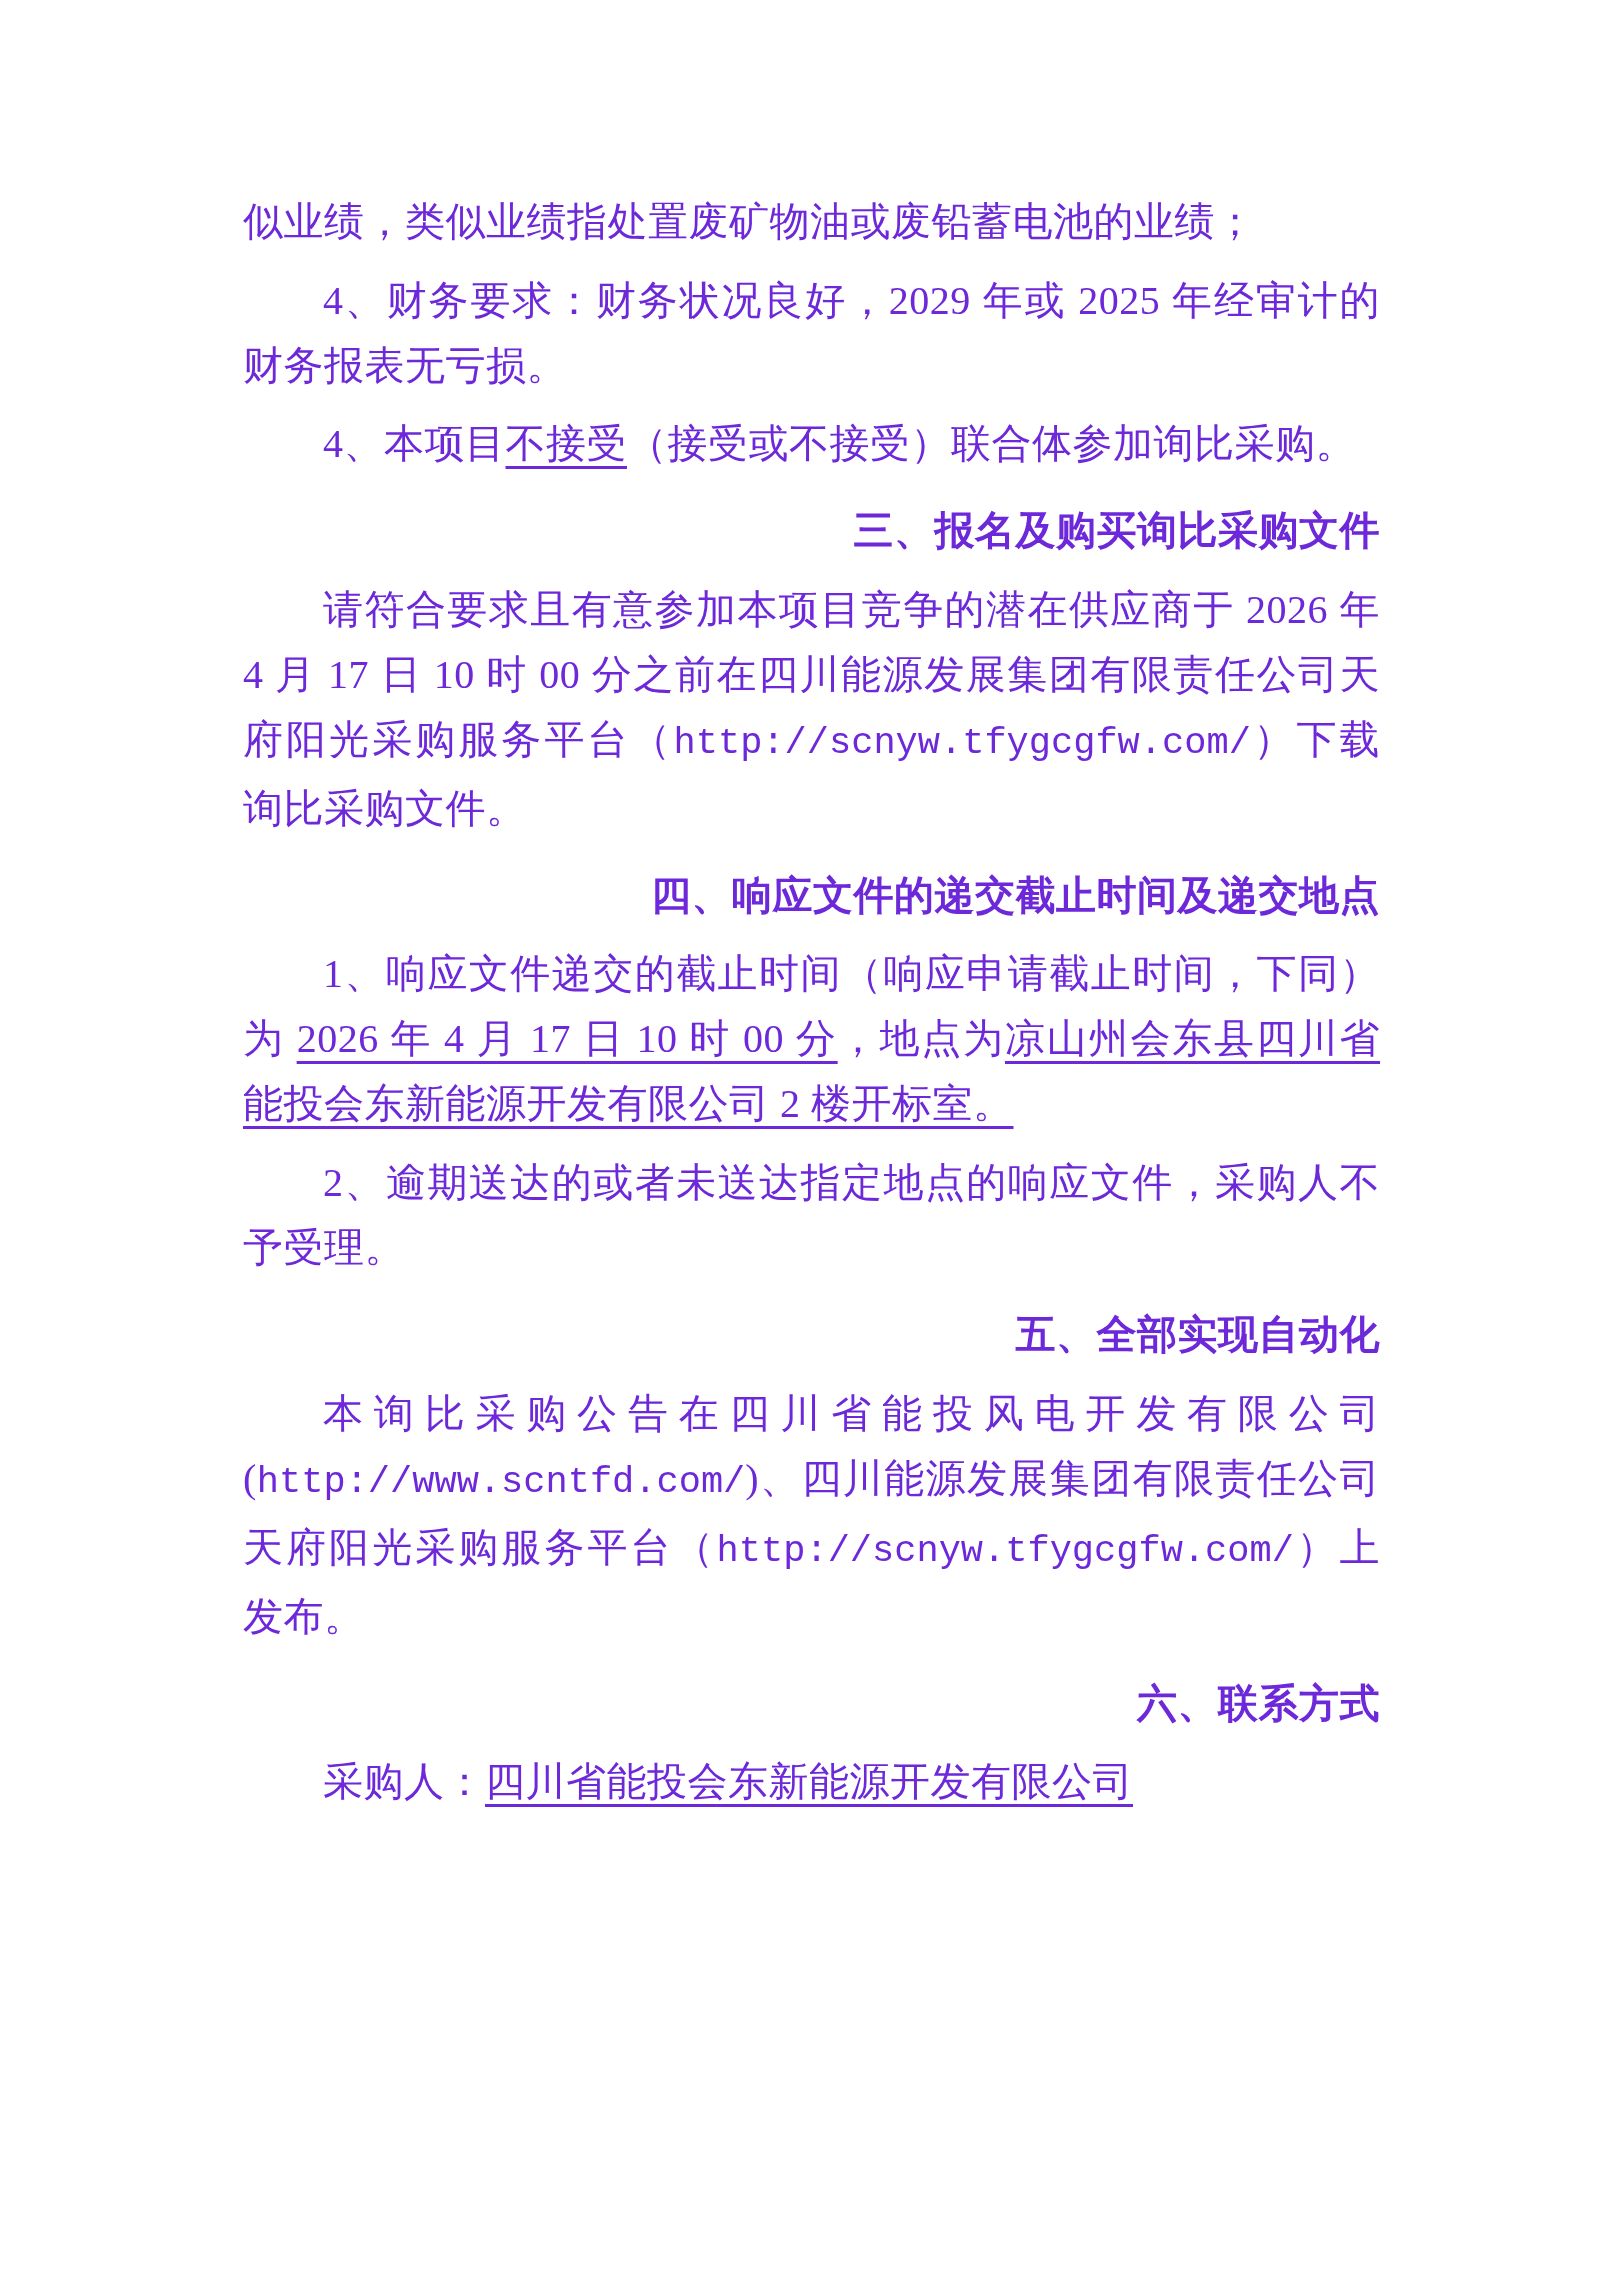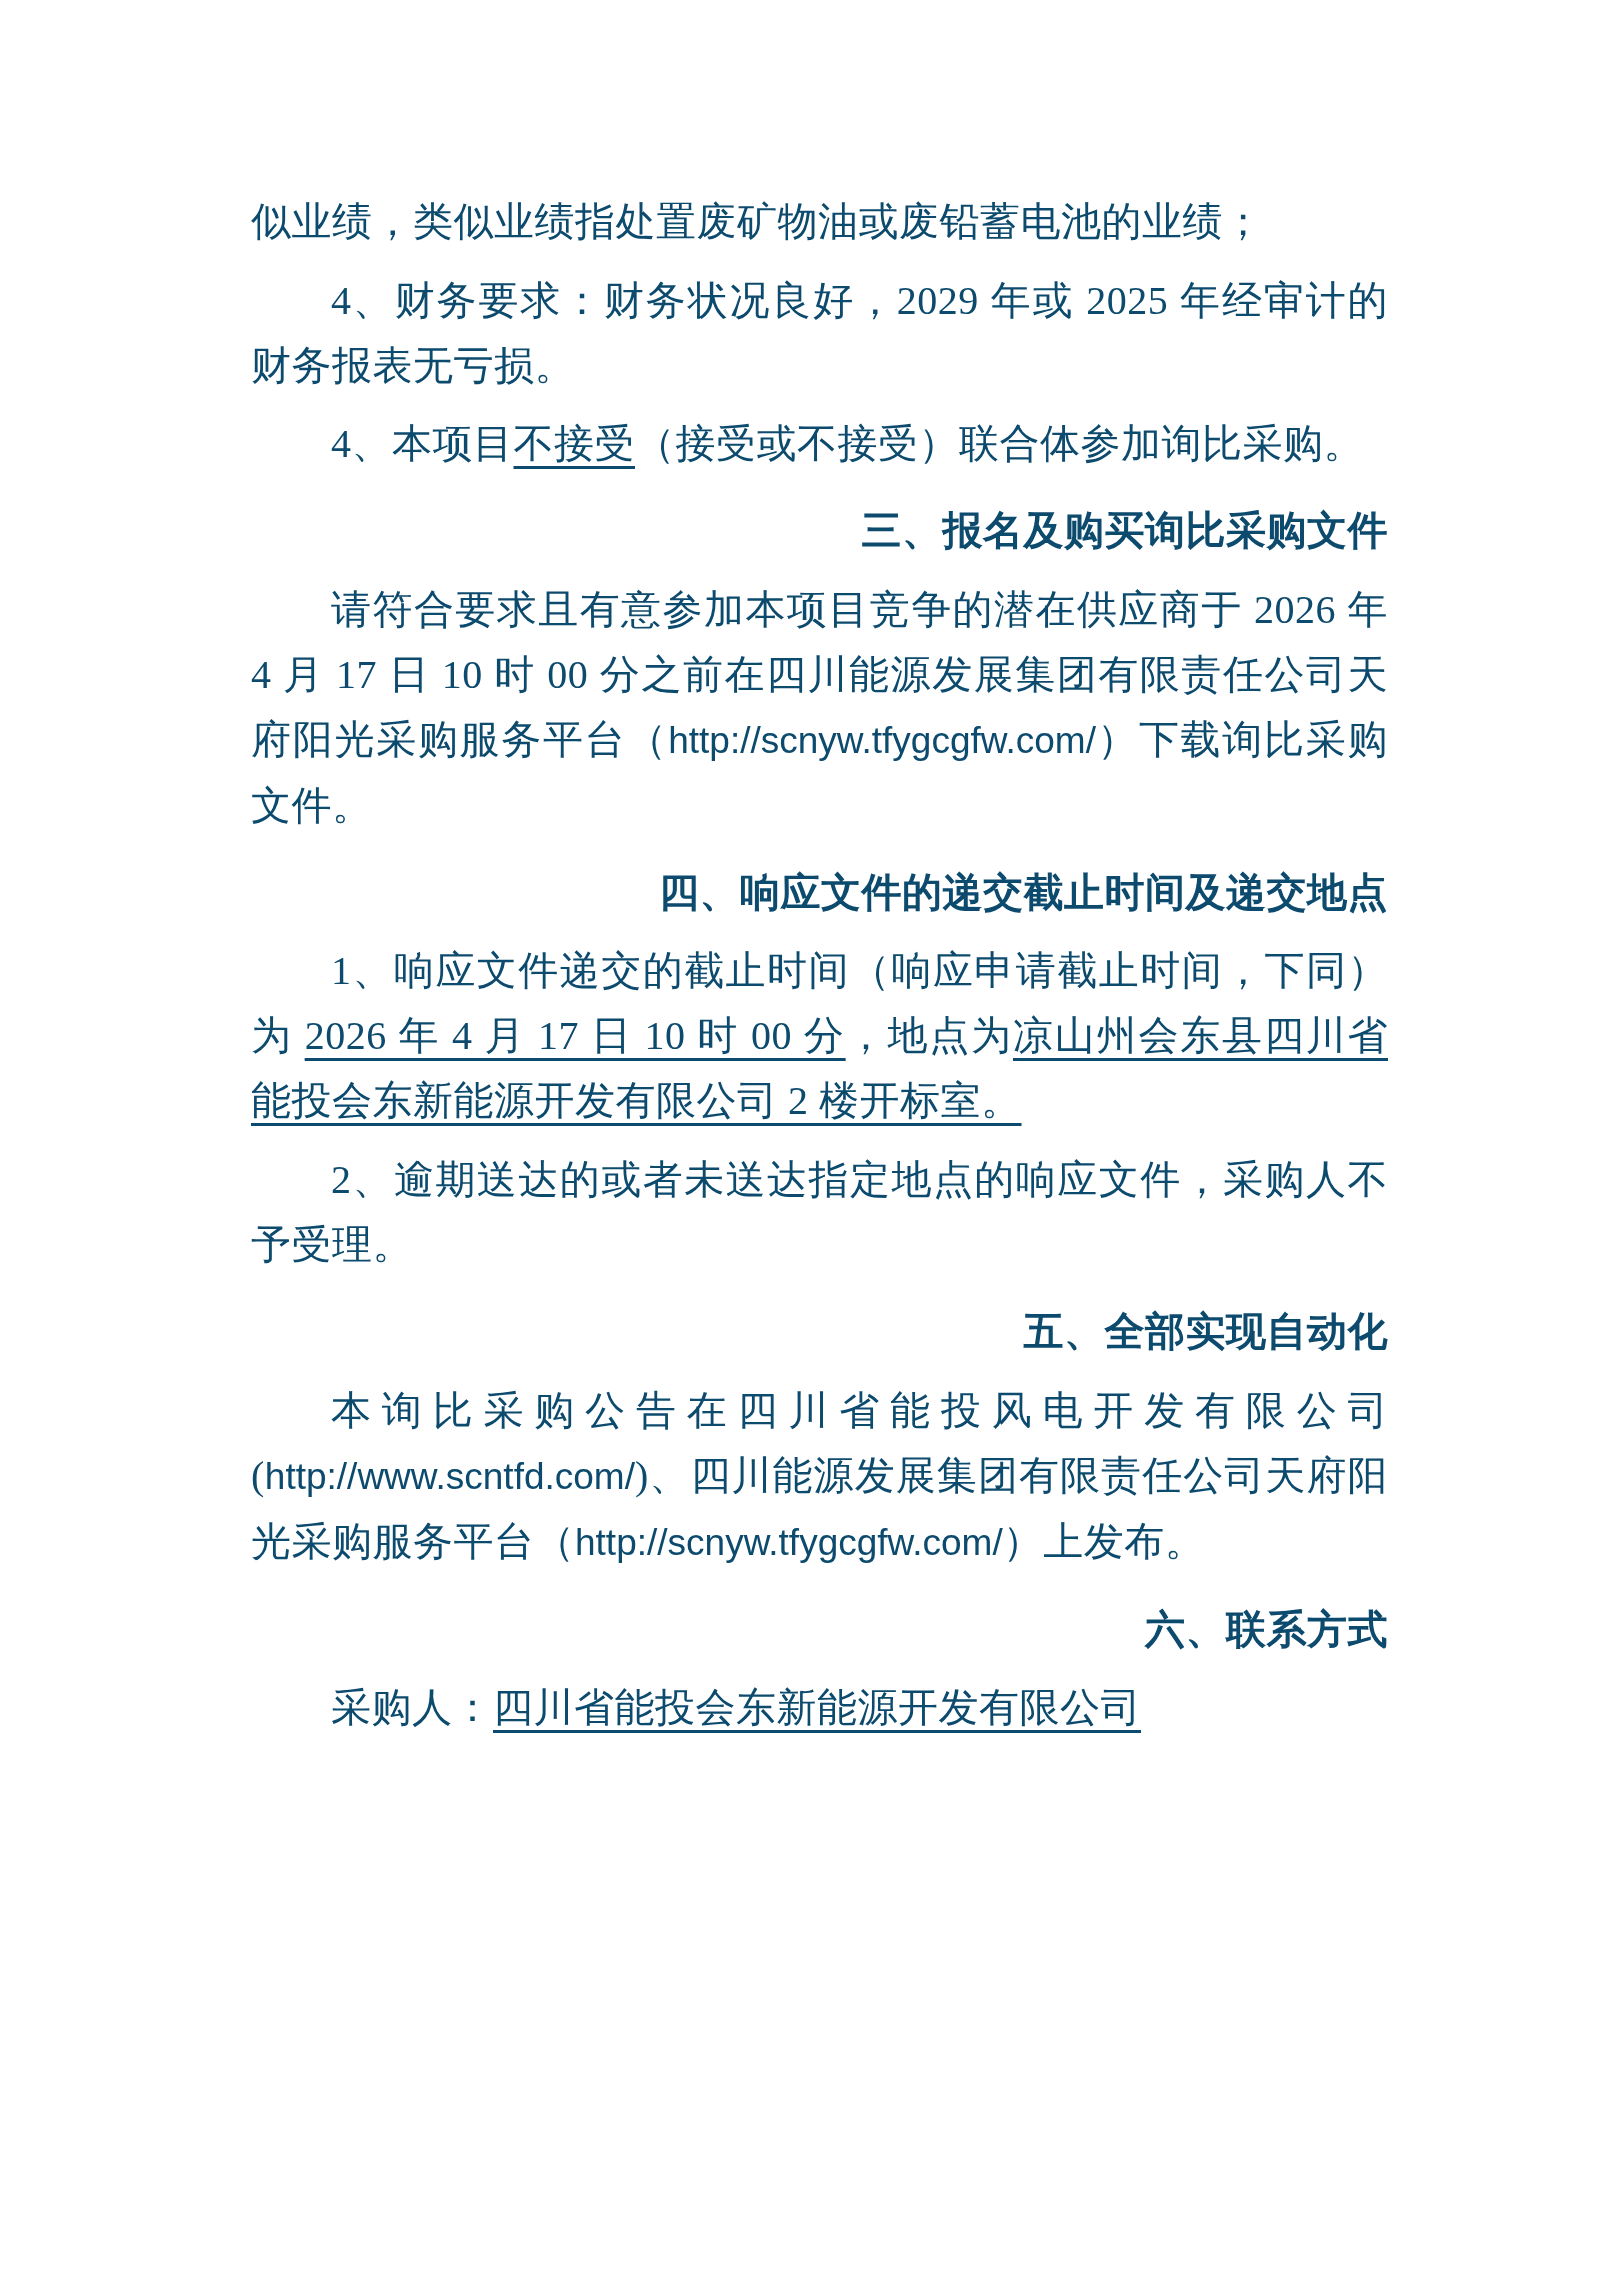--- a/index.html
+++ b/index.html
@@ -10,28 +10,28 @@
   .page {
     position: relative;
     width: 1623px;
     height: 2295px;
     background: #ffffff;
     color: #000000;
     overflow: hidden;
   }
   .content {
     position: absolute;
-    left: 251px;
+    left: 243px;
     top: 176px;
     width: 1137px;
     font-family: "Liberation Serif", "DejaVu Serif", serif;
     font-size: 40px;
     line-height: 65px;
     letter-spacing: 0.5px;
-    color: #0c4a6e;
+    color: #6d28d9;
   }
   .para {
     margin: 13.3px 0;
     text-align: justify;
     text-align-last: left;
   }
   .para.indent {
     text-indent: 80px;
   }
   .heading {
@@ -42,21 +42,21 @@
     line-height: 65px;
     text-align: right;
   }
   .run { white-space: pre-wrap; }
   .u {
     text-decoration: underline;
     text-decoration-thickness: 2.6px;
     text-underline-offset: 9.2px;
   }
   .mono {
-    font-family: Liberation Sans, sans-serif;
+    font-family: Liberation Mono, monospace;
     font-size: 37px;
     letter-spacing: 0;
   }
 </style>
 </head>
 <body>
 
 <div class="page">
   <div class="content">
       <p class="para"><span class="run">似业绩，类似业绩指处置废矿物油或废铅蓄电池的业绩；</span></p>

